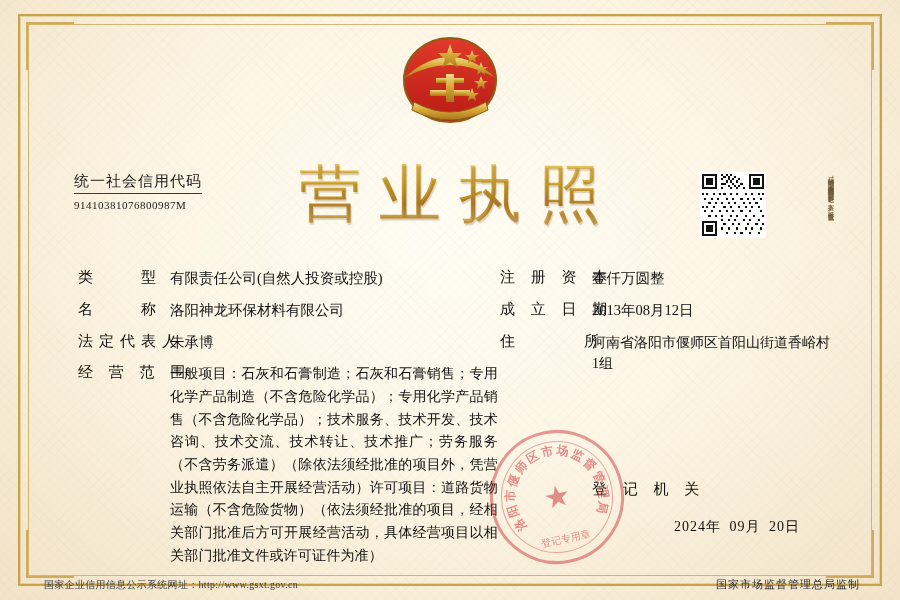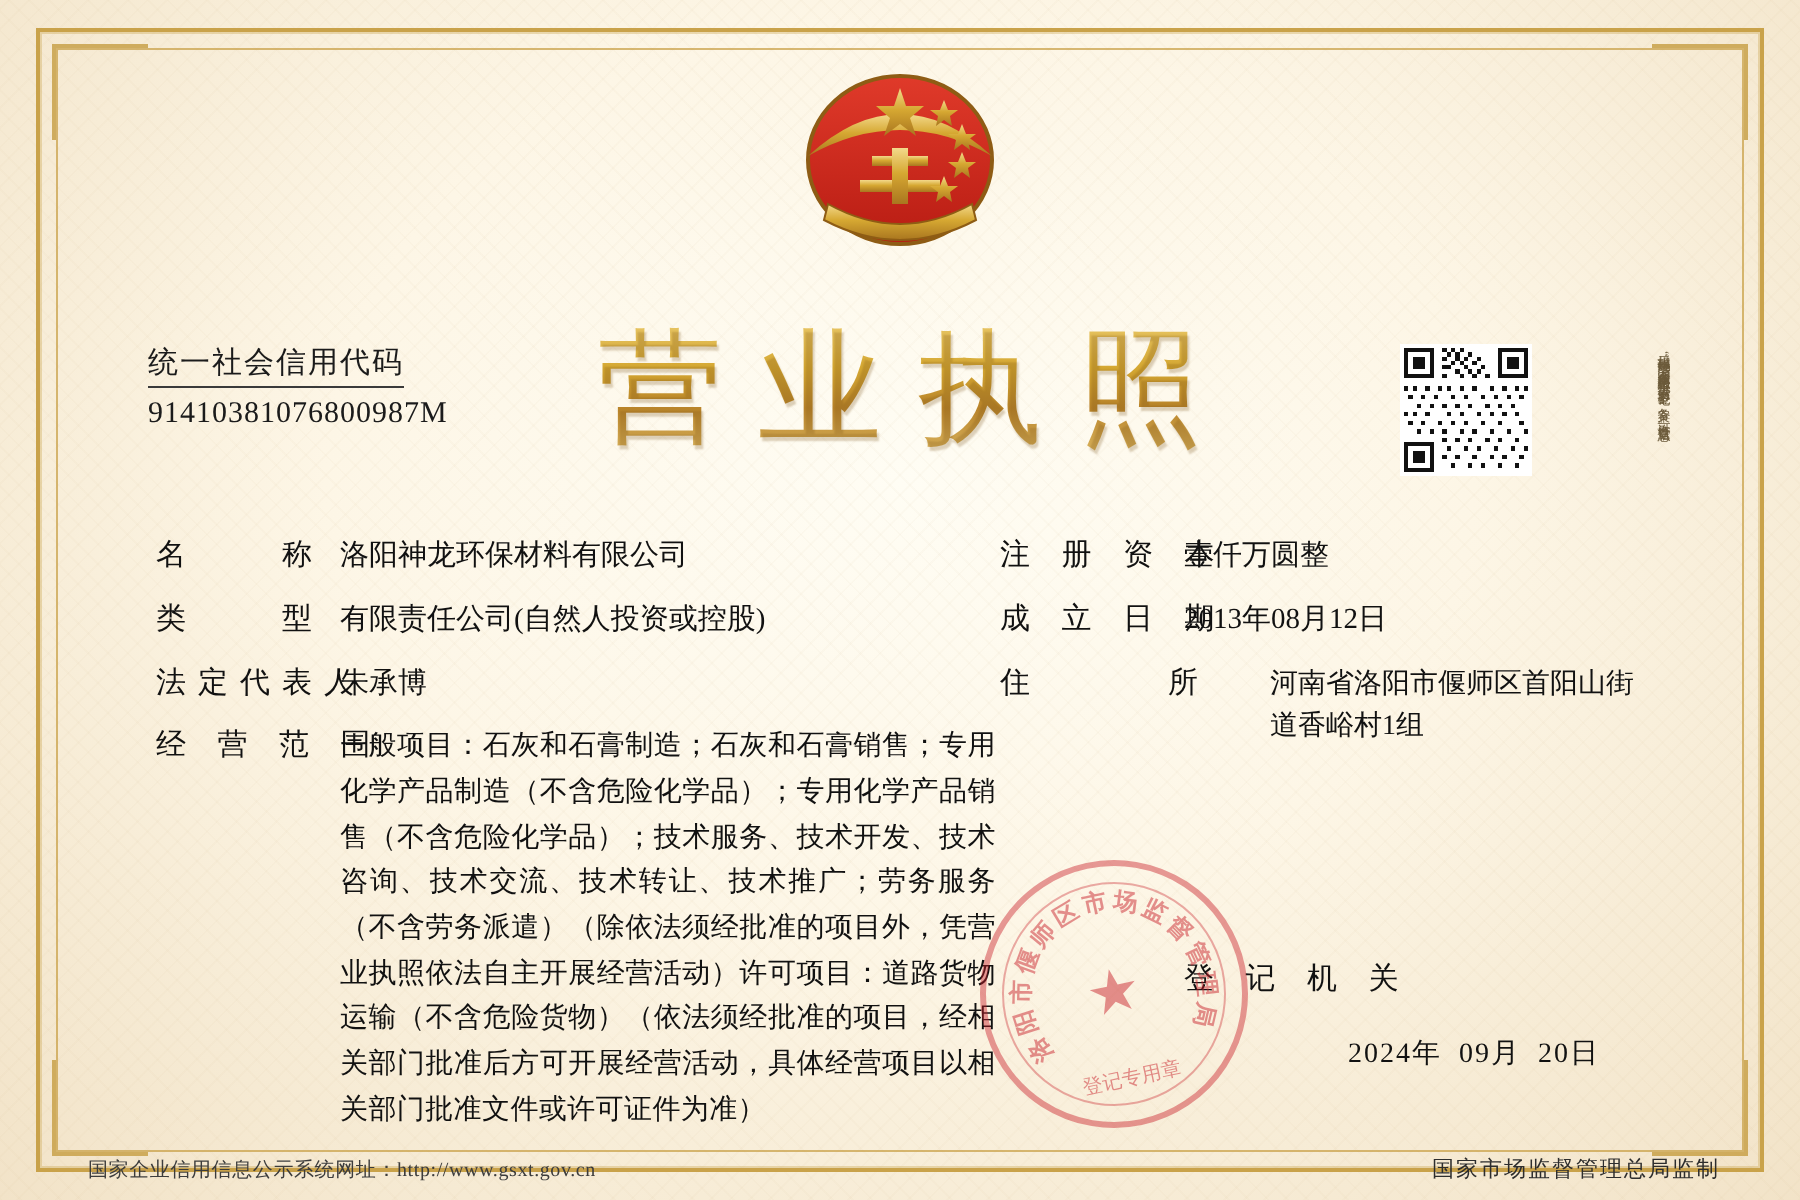--- a/index.html
+++ b/index.html
@@ -87,21 +87,21 @@
     color: #1b1b1b;
   }
   #credit-label {
     font-size: 15px;
     letter-spacing: 1px;
     border-bottom: 1px solid #3a3a3a;
     display: inline-block;
     padding-bottom: 2px;
   }
   #credit-value {
-    font-size: 15px;
+    font-size: 11px;
     margin-top: 5px;
     letter-spacing: 0.5px;
     font-family: "Liberation Serif", serif;
   }
 
   
   #qr-block {
     position: absolute;
     right: 64px;
     top: 172px;
@@ -150,21 +150,21 @@
     color: #111;
     letter-spacing: 6px;
     white-space: nowrap;
   }
   .val {
     flex: 1 1 auto;
     font-size: 14.5px;
     color: #111;
     line-height: 1.5;
   }
-  .val.sm { font-size: 14px; margin-left: 43px; }
+  .val.sm { font-size: 14px; }
   #scope-row .lab { padding-top: 0; }
   #scope-text {
     font-size: 14px;
     line-height: 1.62;
     text-align: justify;
     letter-spacing: 0.2px;
   }
 
   
   #authority-row {
@@ -421,26 +421,26 @@
           <rect x="18" y="27" width="1" height="1"></rect>
           <rect x="22" y="27" width="1" height="1"></rect>
         <rect x="26" y="27" width="1" height="1"></rect>
       </g>
     </svg>
     <div id="qr-note">扫描二维码登录“国家企业信用信息公示系统”了解更多登记、备案、许可监管信息。</div>
   </div>
 
   <div id="fields-left">
     <div class="row">
+      <div class="lab">类　　型</div>
+      <div class="val">有限责任公司(自然人投资或控股)</div>
+    </div>
+    <div class="row">
       <div class="lab">名　　称</div>
       <div class="val">洛阳神龙环保材料有限公司</div>
-    </div>
-    <div class="row">
-      <div class="lab">类　　型</div>
-      <div class="val">有限责任公司(自然人投资或控股)</div>
     </div>
     <div class="row">
       <div class="lab">法定代表人</div>
       <div class="val">朱承博</div>
     </div>
     <div class="row" id="scope-row">
       <div class="lab">经 营 范 围</div>
       <div class="val" id="scope-text">一般项目：石灰和石膏制造；石灰和石膏销售；专用化学产品制造（不含危险化学品）；专用化学产品销售（不含危险化学品）；技术服务、技术开发、技术咨询、技术交流、技术转让、技术推广；劳务服务（不含劳务派遣）（除依法须经批准的项目外，凭营业执照依法自主开展经营活动）许可项目：道路货物运输（不含危险货物）（依法须经批准的项目，经相关部门批准后方可开展经营活动，具体经营项目以相关部门批准文件或许可证件为准）</div>
     </div>
   </div>

